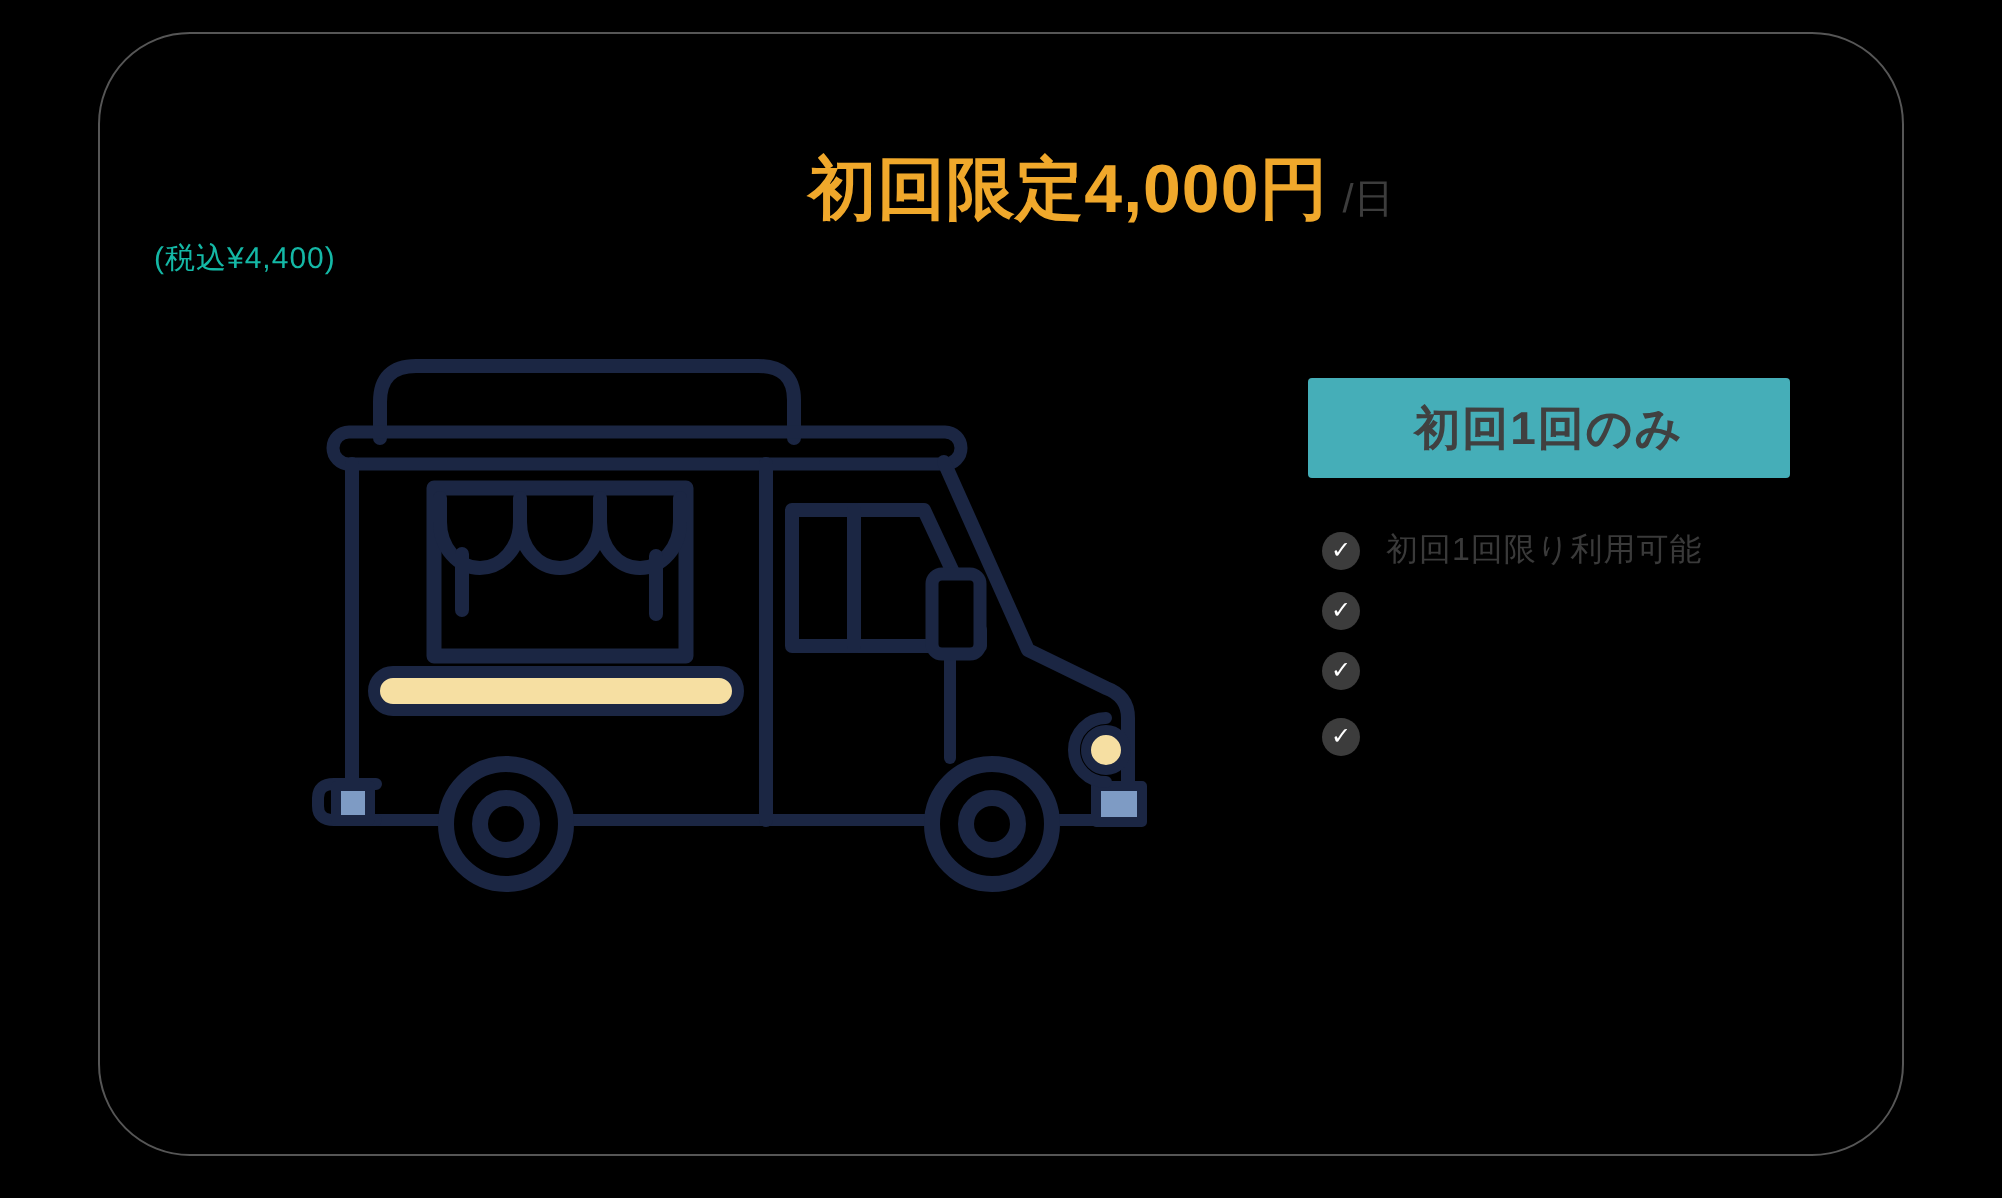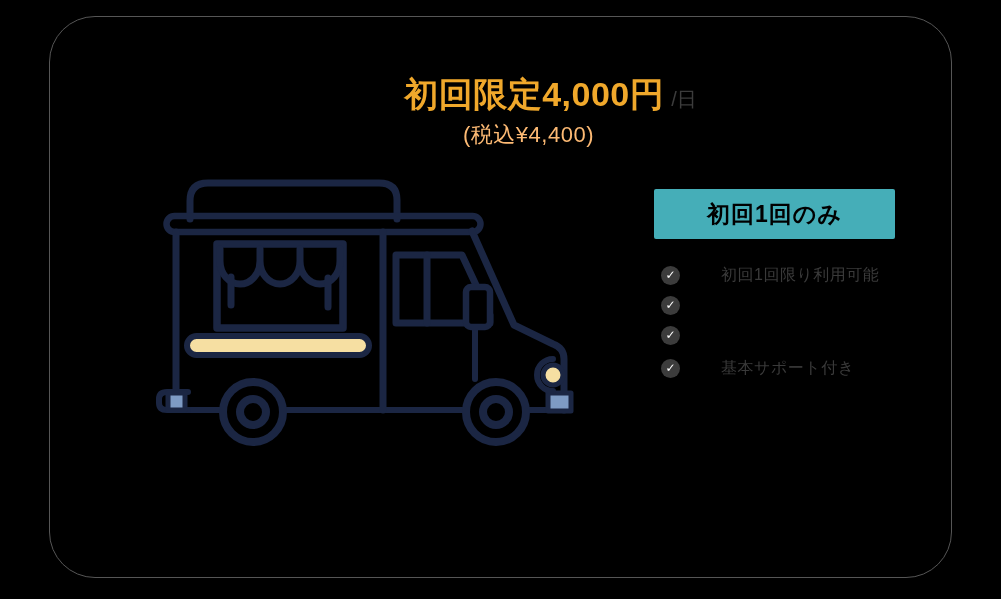--- a/index.html
+++ b/index.html
@@ -35,42 +35,41 @@
   }
   .price-unit {
     font-size: 20px;
     font-weight: 500;
     color: #3C3C3C;
   }
   .tax-note {
     position: absolute;
     left: 49px; top: 103px;
     width: 903px;
-    text-align: center;
     transform: translateX(-22px);
-    font-size: 22px;
-    color: #fdba74;
+    font-size: 15px;
+    color: #14b8a6;
     letter-spacing: 0.5px;
   }
   .truck {
     position: absolute;
     left: 100px; top: 150px;
   }
   .badge {
     position: absolute;
     left: 604px; top: 172px;
     width: 241px; height: 50px;
     background: #45AEB8;
     border-radius: 2px;
     display: flex;
     align-items: center;
     justify-content: center;
     font-size: 23px;
     font-weight: bold;
-    color: #000000;
+    color: #404040;
     letter-spacing: 1px;
   }
   .features {
     position: absolute;
     left: 611px; top: 243px;
   }
   .feature-row {
     display: flex;
     align-items: center;
     height: 30px;
@@ -90,21 +89,20 @@
     color: #FFFFFF;
     font-size: 12px;
     font-weight: bold;
     line-height: 1;
   }
   .feature-label {
     font-size: 16px;
     color: #3A3A3A;
     letter-spacing: 0.5px;
     white-space: nowrap;
-    margin-left: 28px;
   }
 </style>
 </head>
 <body>
 
 <div class="card">
 
   <div class="title-row">
     <span class="price-amount">初回限定4,000円</span>
     <span class="price-unit">/日</span>
@@ -171,17 +169,16 @@
     </div>
     <div class="feature-row">
       <span class="check-circle">
           <span class="check-glyph">✓</span>
         </span>
     </div>
     <div class="feature-row last">
       <span class="check-circle">
           <span class="check-glyph">✓</span>
         </span>
-      <span class="feature-label">基本サポート付き</span>
     </div>
   </div>
 
 </div>
 
 </body></html>

